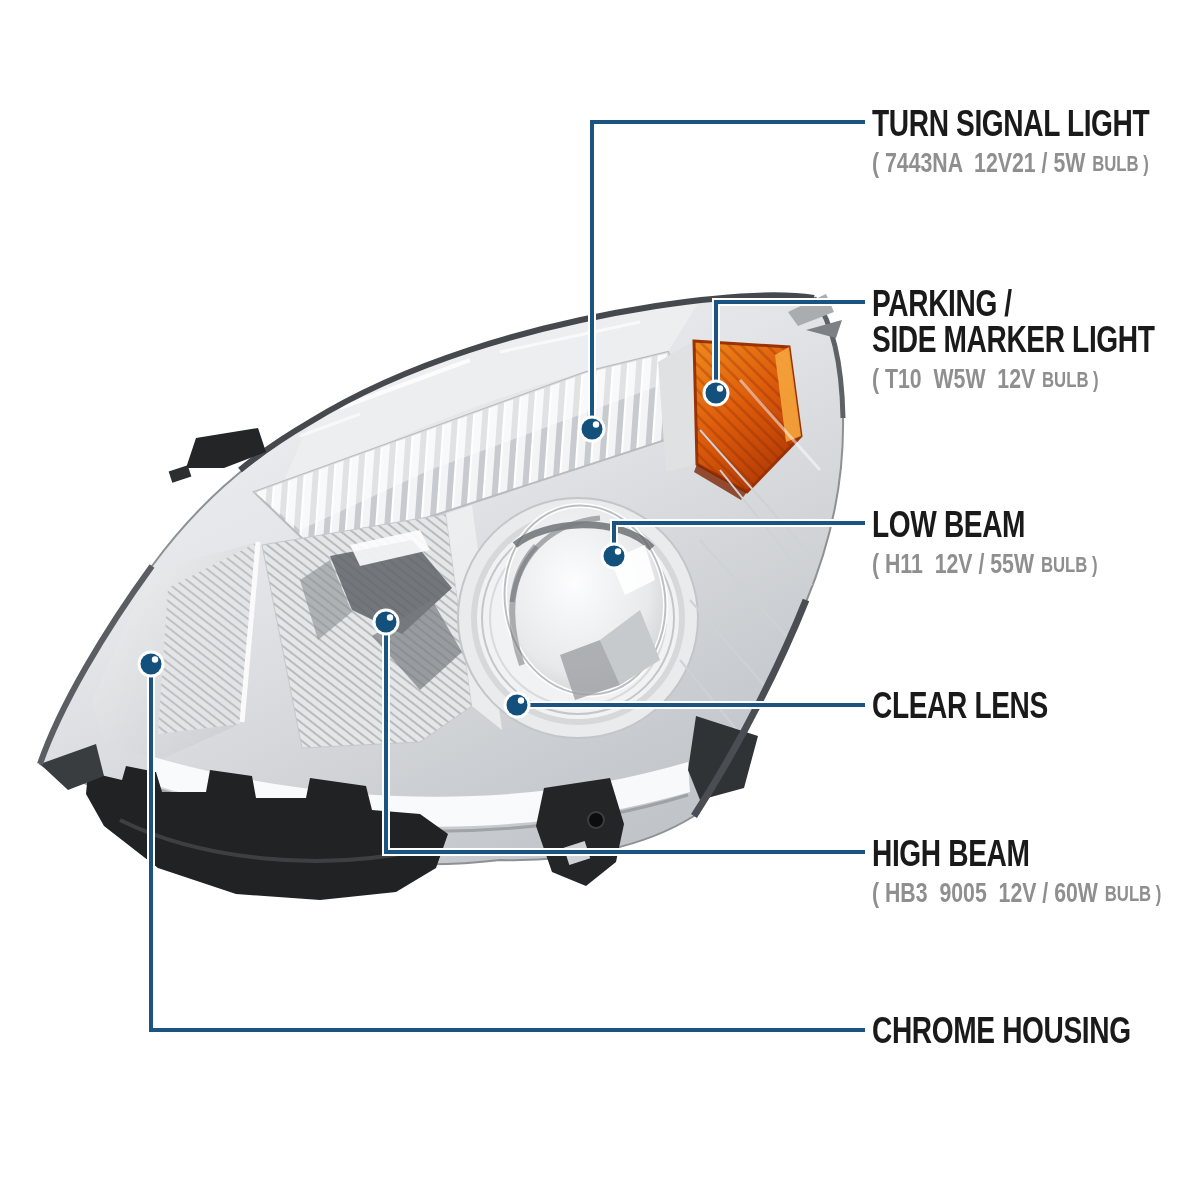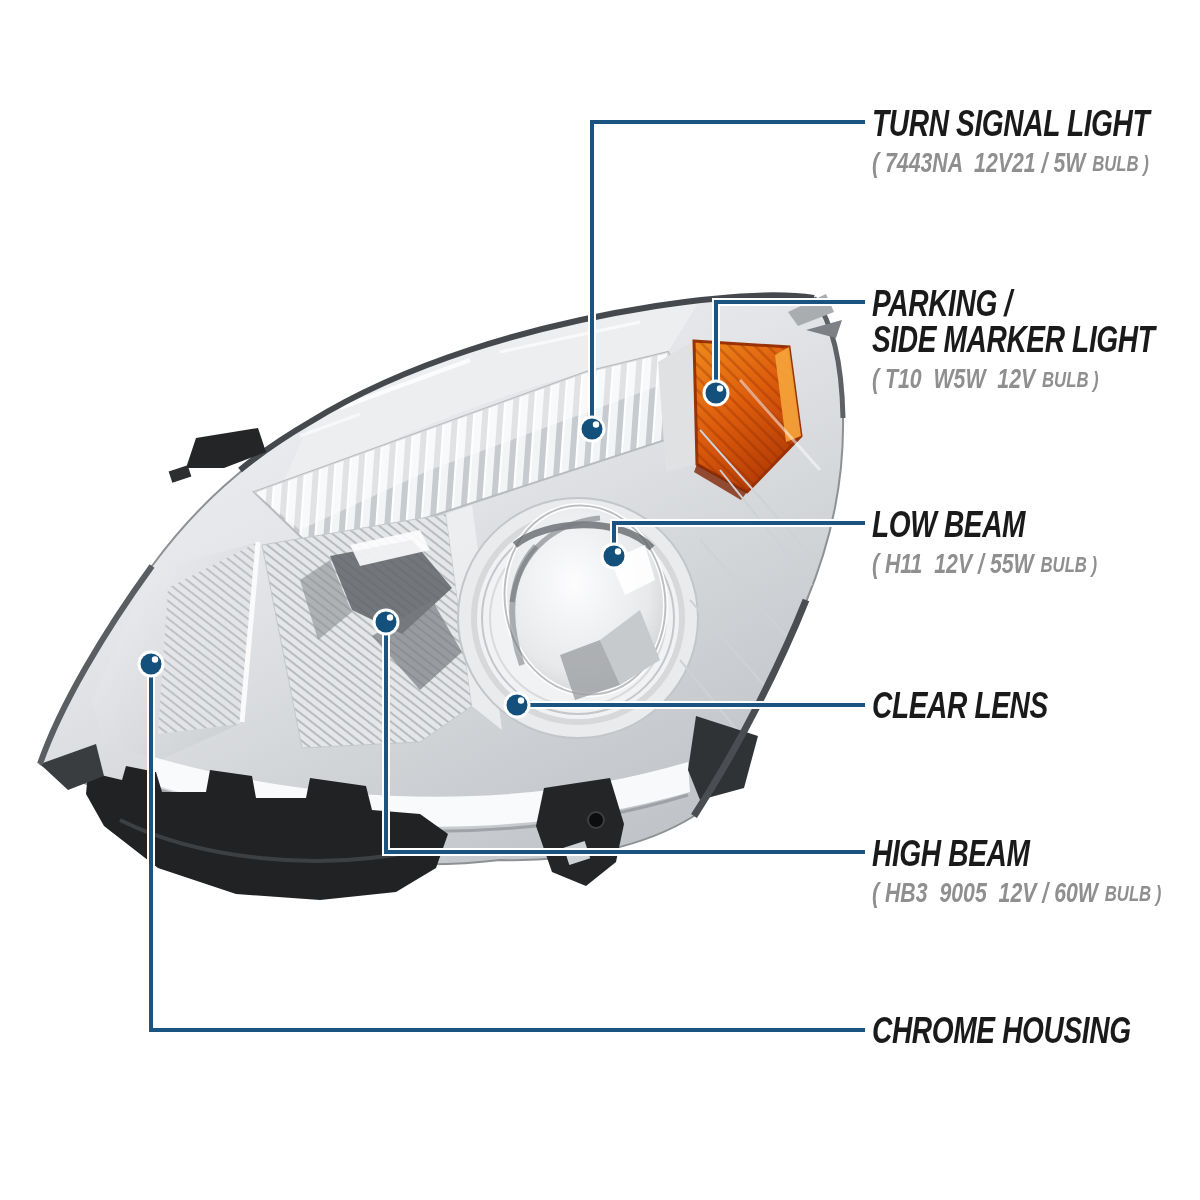--- a/index.html
+++ b/index.html
@@ -1,17 +1,17 @@
 <!DOCTYPE html>
 <html><head>
 <meta charset="utf-8">
 <style>
   html,body{margin:0;padding:0;background:#ffffff;}
   #stage{position:relative;width:1200px;height:1200px;background:#ffffff;overflow:hidden;
-         font-family:"Liberation Sans",sans-serif;font-style:italic;}
+         font-family:"Liberation Sans",sans-serif;}
   #art{position:absolute;left:0;top:0;width:1200px;height:1200px;}
   .callout-label{position:absolute;transform:scaleX(0.76);transform-origin:0 0;white-space:nowrap;}
   .c-title{font-weight:700;font-size:37px;line-height:36px;color:#1a1a1a;letter-spacing:-0.5px;}
   .c-spec{margin-top:7px;font-weight:700;font-size:28px;line-height:28px;color:#8f8f8f;letter-spacing:0;}
   .c-spec span{white-space:pre;}
   .c-spec .bulb{font-size:22px;margin-left:9px;vertical-align:1px;}
   .line-casing{fill:none;stroke:#ffffff;stroke-width:8;stroke-linejoin:miter;}
   .line-core{fill:none;stroke:#1b5480;stroke-width:4;stroke-linejoin:miter;}
 </style>
 </head>

